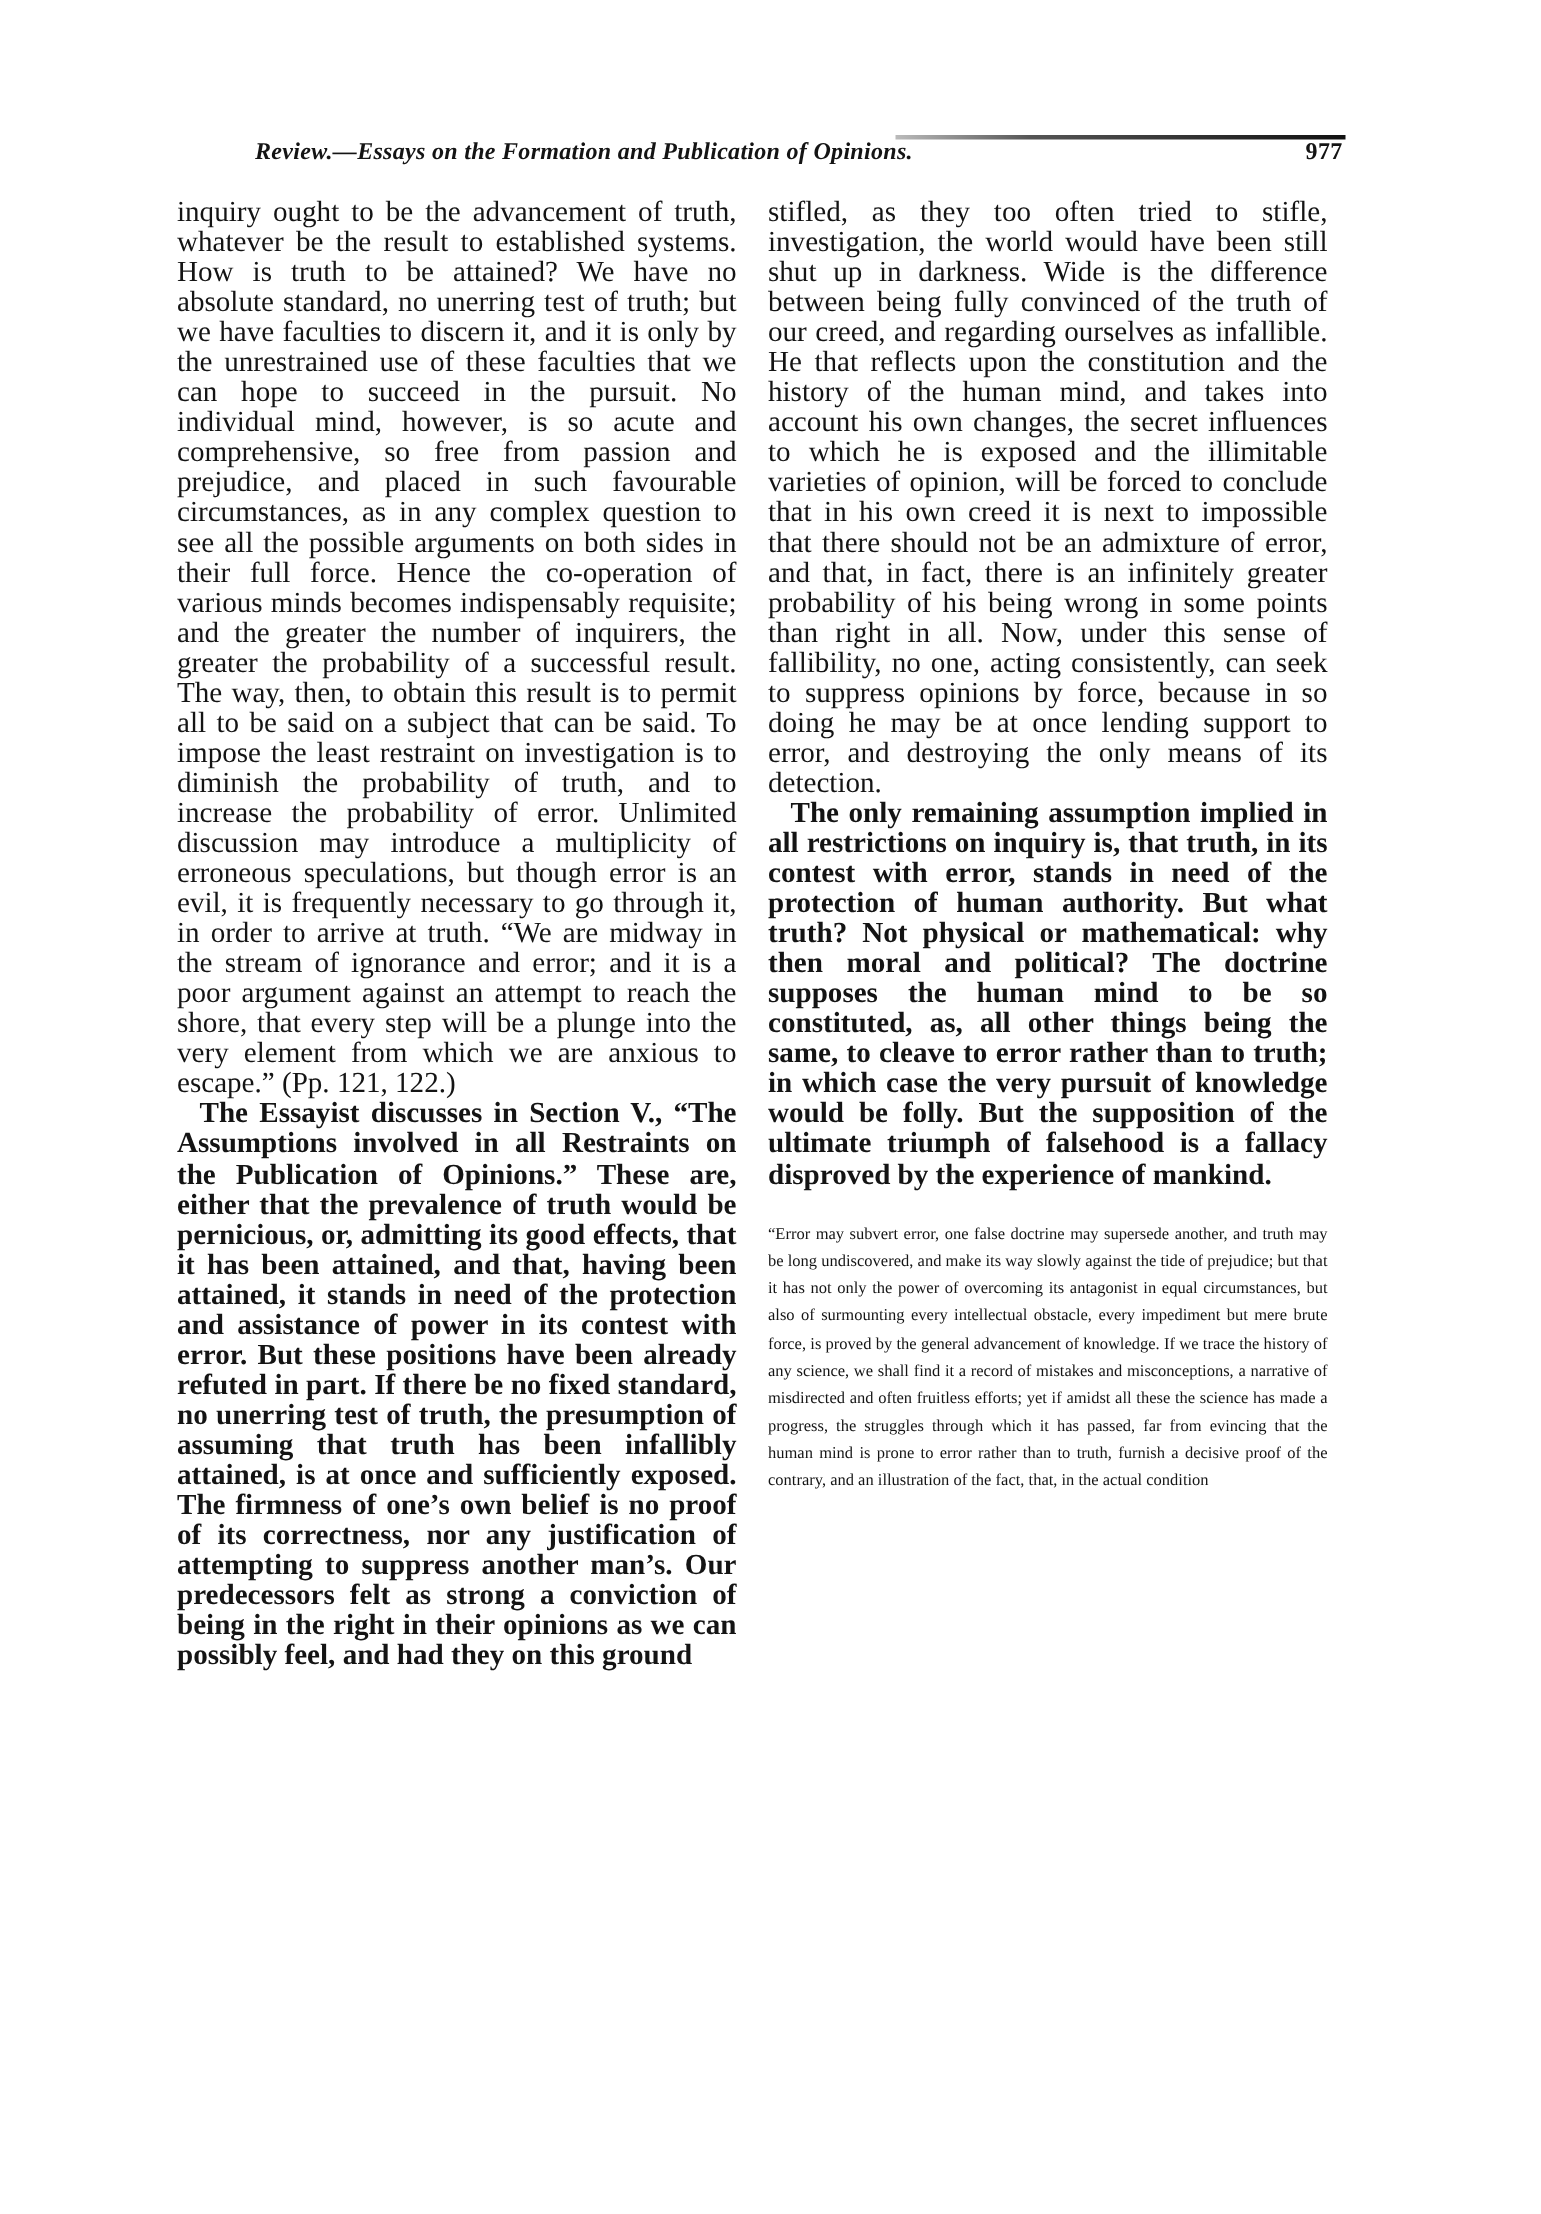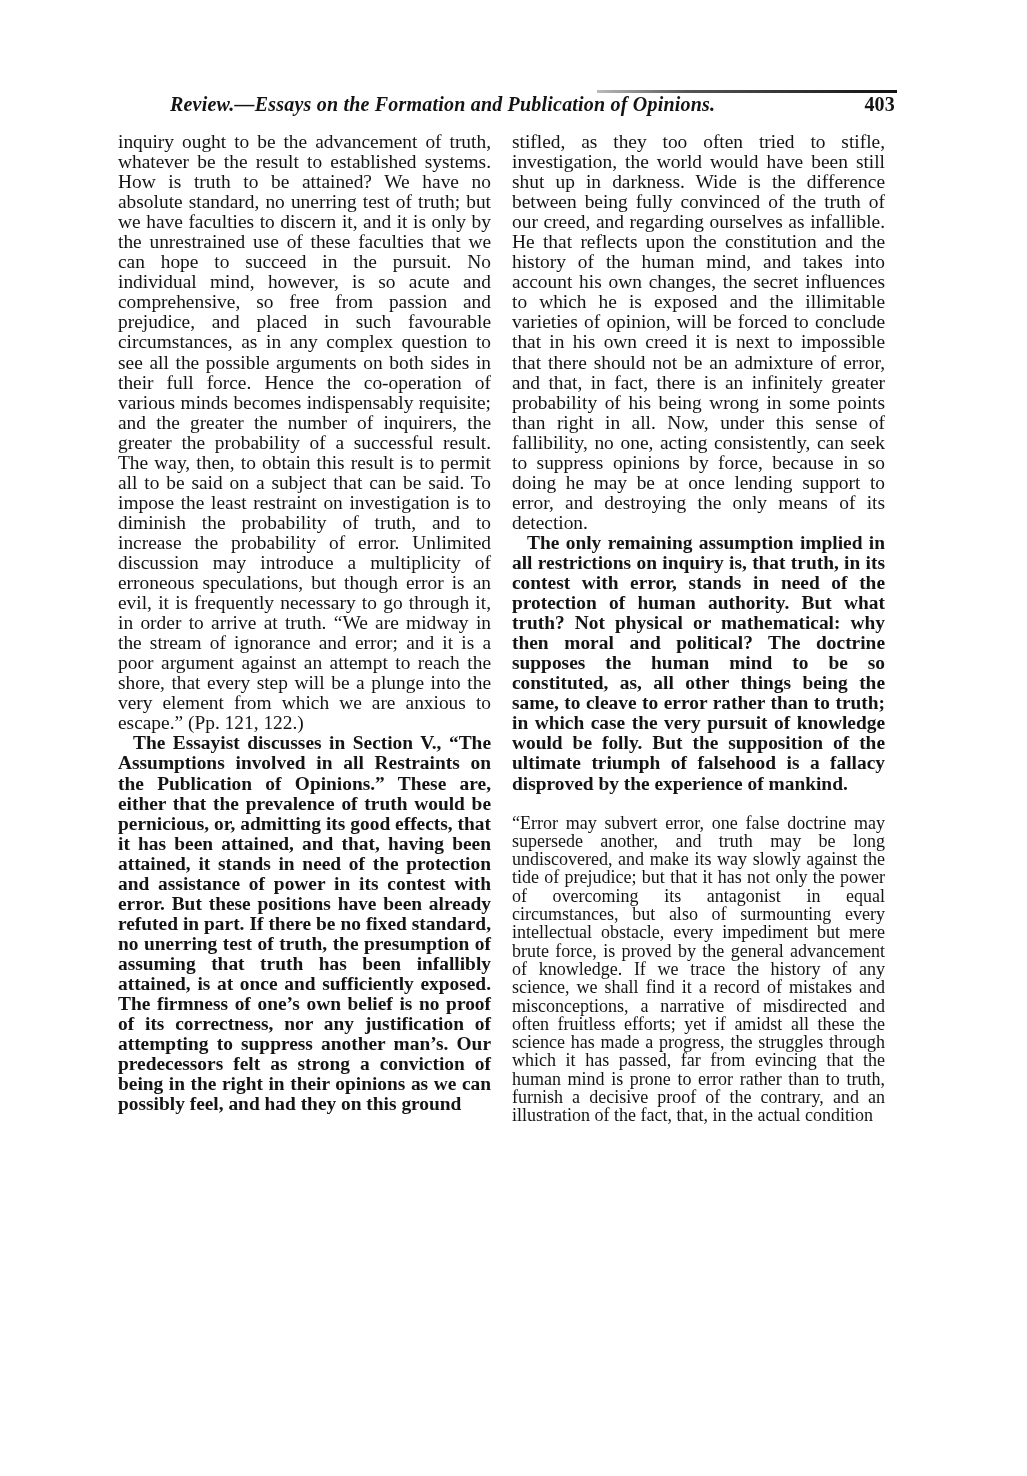--- a/index.html
+++ b/index.html
@@ -24,21 +24,21 @@
       background: linear-gradient(to right, #bbbbbb 0%, #555555 30%, #111111 100%);
     }
     .running-head {
       position: absolute;
       left: 170px;
       top: 93px;
       width: 725px;
       height: 30px;
       font-style: italic;
       font-weight: bold;
-      font-size: 20px;
+      font-size: 16px;
       letter-spacing: 0.2px;
     }
     .running-head .title {
       position: absolute;
       left: 0;
       top: 0;
     }
     .running-head .folio {
       position: absolute;
       right: 0;
@@ -60,33 +60,33 @@
     .column p {
       margin: 0;
       text-indent: 0;
     }
     .column p.indent {
       text-indent: 15px;
       font-weight: bold;
     }
     .quote {
       margin-top: 20px !important;
-      font-size: 18px;
+      font-size: 11px;
       line-height: 18.3px;
       text-indent: 14px;
     }
   </style>
 </head>
 <body>
 
 <div class="top-rule"></div>
 
 <div class="running-head">
   <span class="title">Review.—Essays on the Formation and Publication of Opinions.</span>
-  <span class="folio">403</span>
+  <span class="folio">977</span>
 </div>
 
 <div class="column col-left">
   <p>inquiry ought to be the advancement of truth, whatever be the result to established systems. How is truth to be attained? We have no absolute standard, no unerring test of truth; but we have faculties to discern it, and it is only by the unrestrained use of these faculties that we can hope to succeed in the pursuit. No individual mind, however, is so acute and comprehensive, so free from passion and prejudice, and placed in such favourable circumstances, as in any complex question to see all the possible arguments on both sides in their full force. Hence the co-operation of various minds becomes indispensably requisite; and the greater the number of inquirers, the greater the probability of a successful result. The way, then, to obtain this result is to permit all to be said on a subject that can be said. To impose the least restraint on investigation is to diminish the probability of truth, and to increase the probability of error. Unlimited discussion may introduce a multiplicity of erroneous speculations, but though error is an evil, it is frequently necessary to go through it, in order to arrive at truth. “We are midway in the stream of ignorance and error; and it is a poor argument against an attempt to reach the shore, that every step will be a plunge into the very element from which we are anxious to escape.” (Pp. 121, 122.)</p>
   <p class="indent">The Essayist discusses in Section V., “The Assumptions involved in all Restraints on the Publication of Opinions.” These are, either that the prevalence of truth would be pernicious, or, admitting its good effects, that it has been attained, and that, having been attained, it stands in need of the protection and assistance of power in its contest with error. But these positions have been already refuted in part. If there be no fixed standard, no unerring test of truth, the presumption of assuming that truth has been infallibly attained, is at once and sufficiently exposed. The firmness of one’s own belief is no proof of its correctness, nor any justification of attempting to suppress another man’s. Our predecessors felt as strong a conviction of being in the right in their opinions as we can possibly feel, and had they on this ground</p>
 </div>
 
 <div class="column col-right">
   <p>stifled, as they too often tried to stifle, investigation, the world would have been still shut up in darkness. Wide is the difference between being fully convinced of the truth of our creed, and regarding ourselves as infallible. He that reflects upon the constitution and the history of the human mind, and takes into account his own changes, the secret influences to which he is exposed and the illimitable varieties of opinion, will be forced to conclude that in his own creed it is next to impossible that there should not be an admixture of error, and that, in fact, there is an infinitely greater probability of his being wrong in some points than right in all. Now, under this sense of fallibility, no one, acting consistently, can seek to suppress opinions by force, because in so doing he may be at once lending support to error, and destroying the only means of its detection.</p>
   <p class="indent">The only remaining assumption implied in all restrictions on inquiry is, that truth, in its contest with error, stands in need of the protection of human authority. But what truth? Not physical or mathematical: why then moral and political? The doctrine supposes the human mind to be so constituted, as, all other things being the same, to cleave to error rather than to truth; in which case the very pursuit of knowledge would be folly. But the supposition of the ultimate triumph of falsehood is a fallacy disproved by the experience of mankind.</p>

